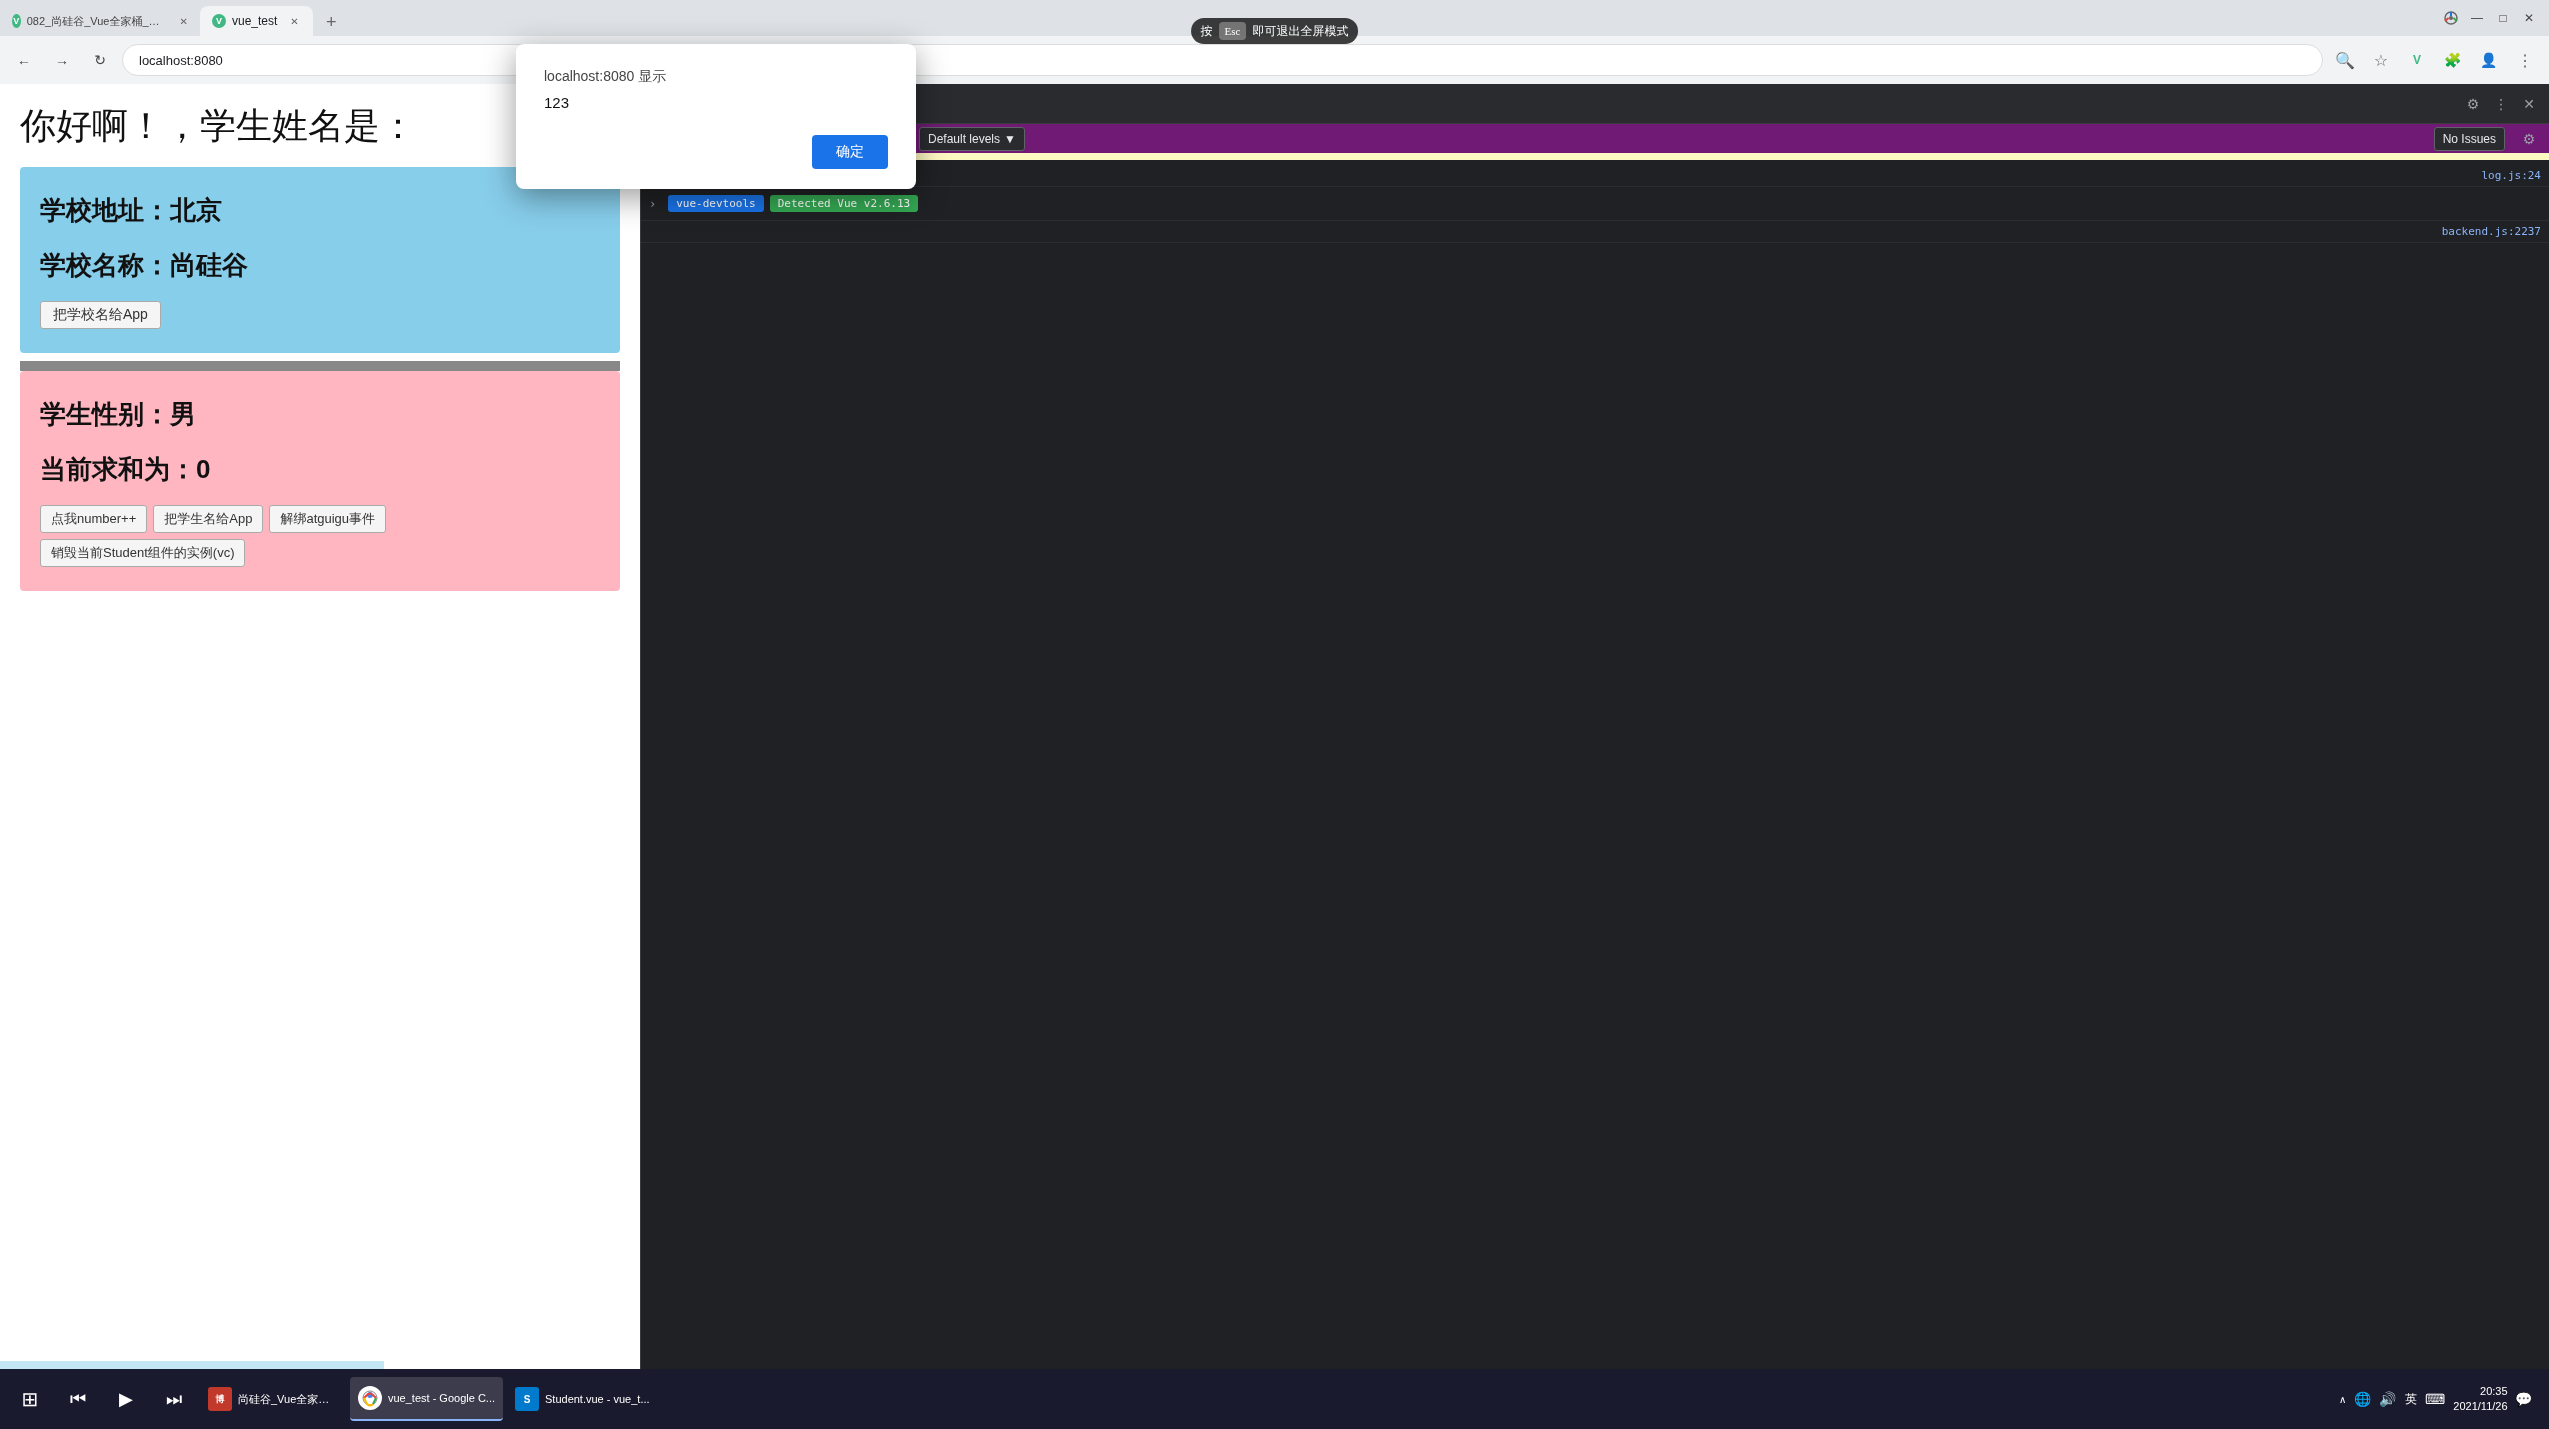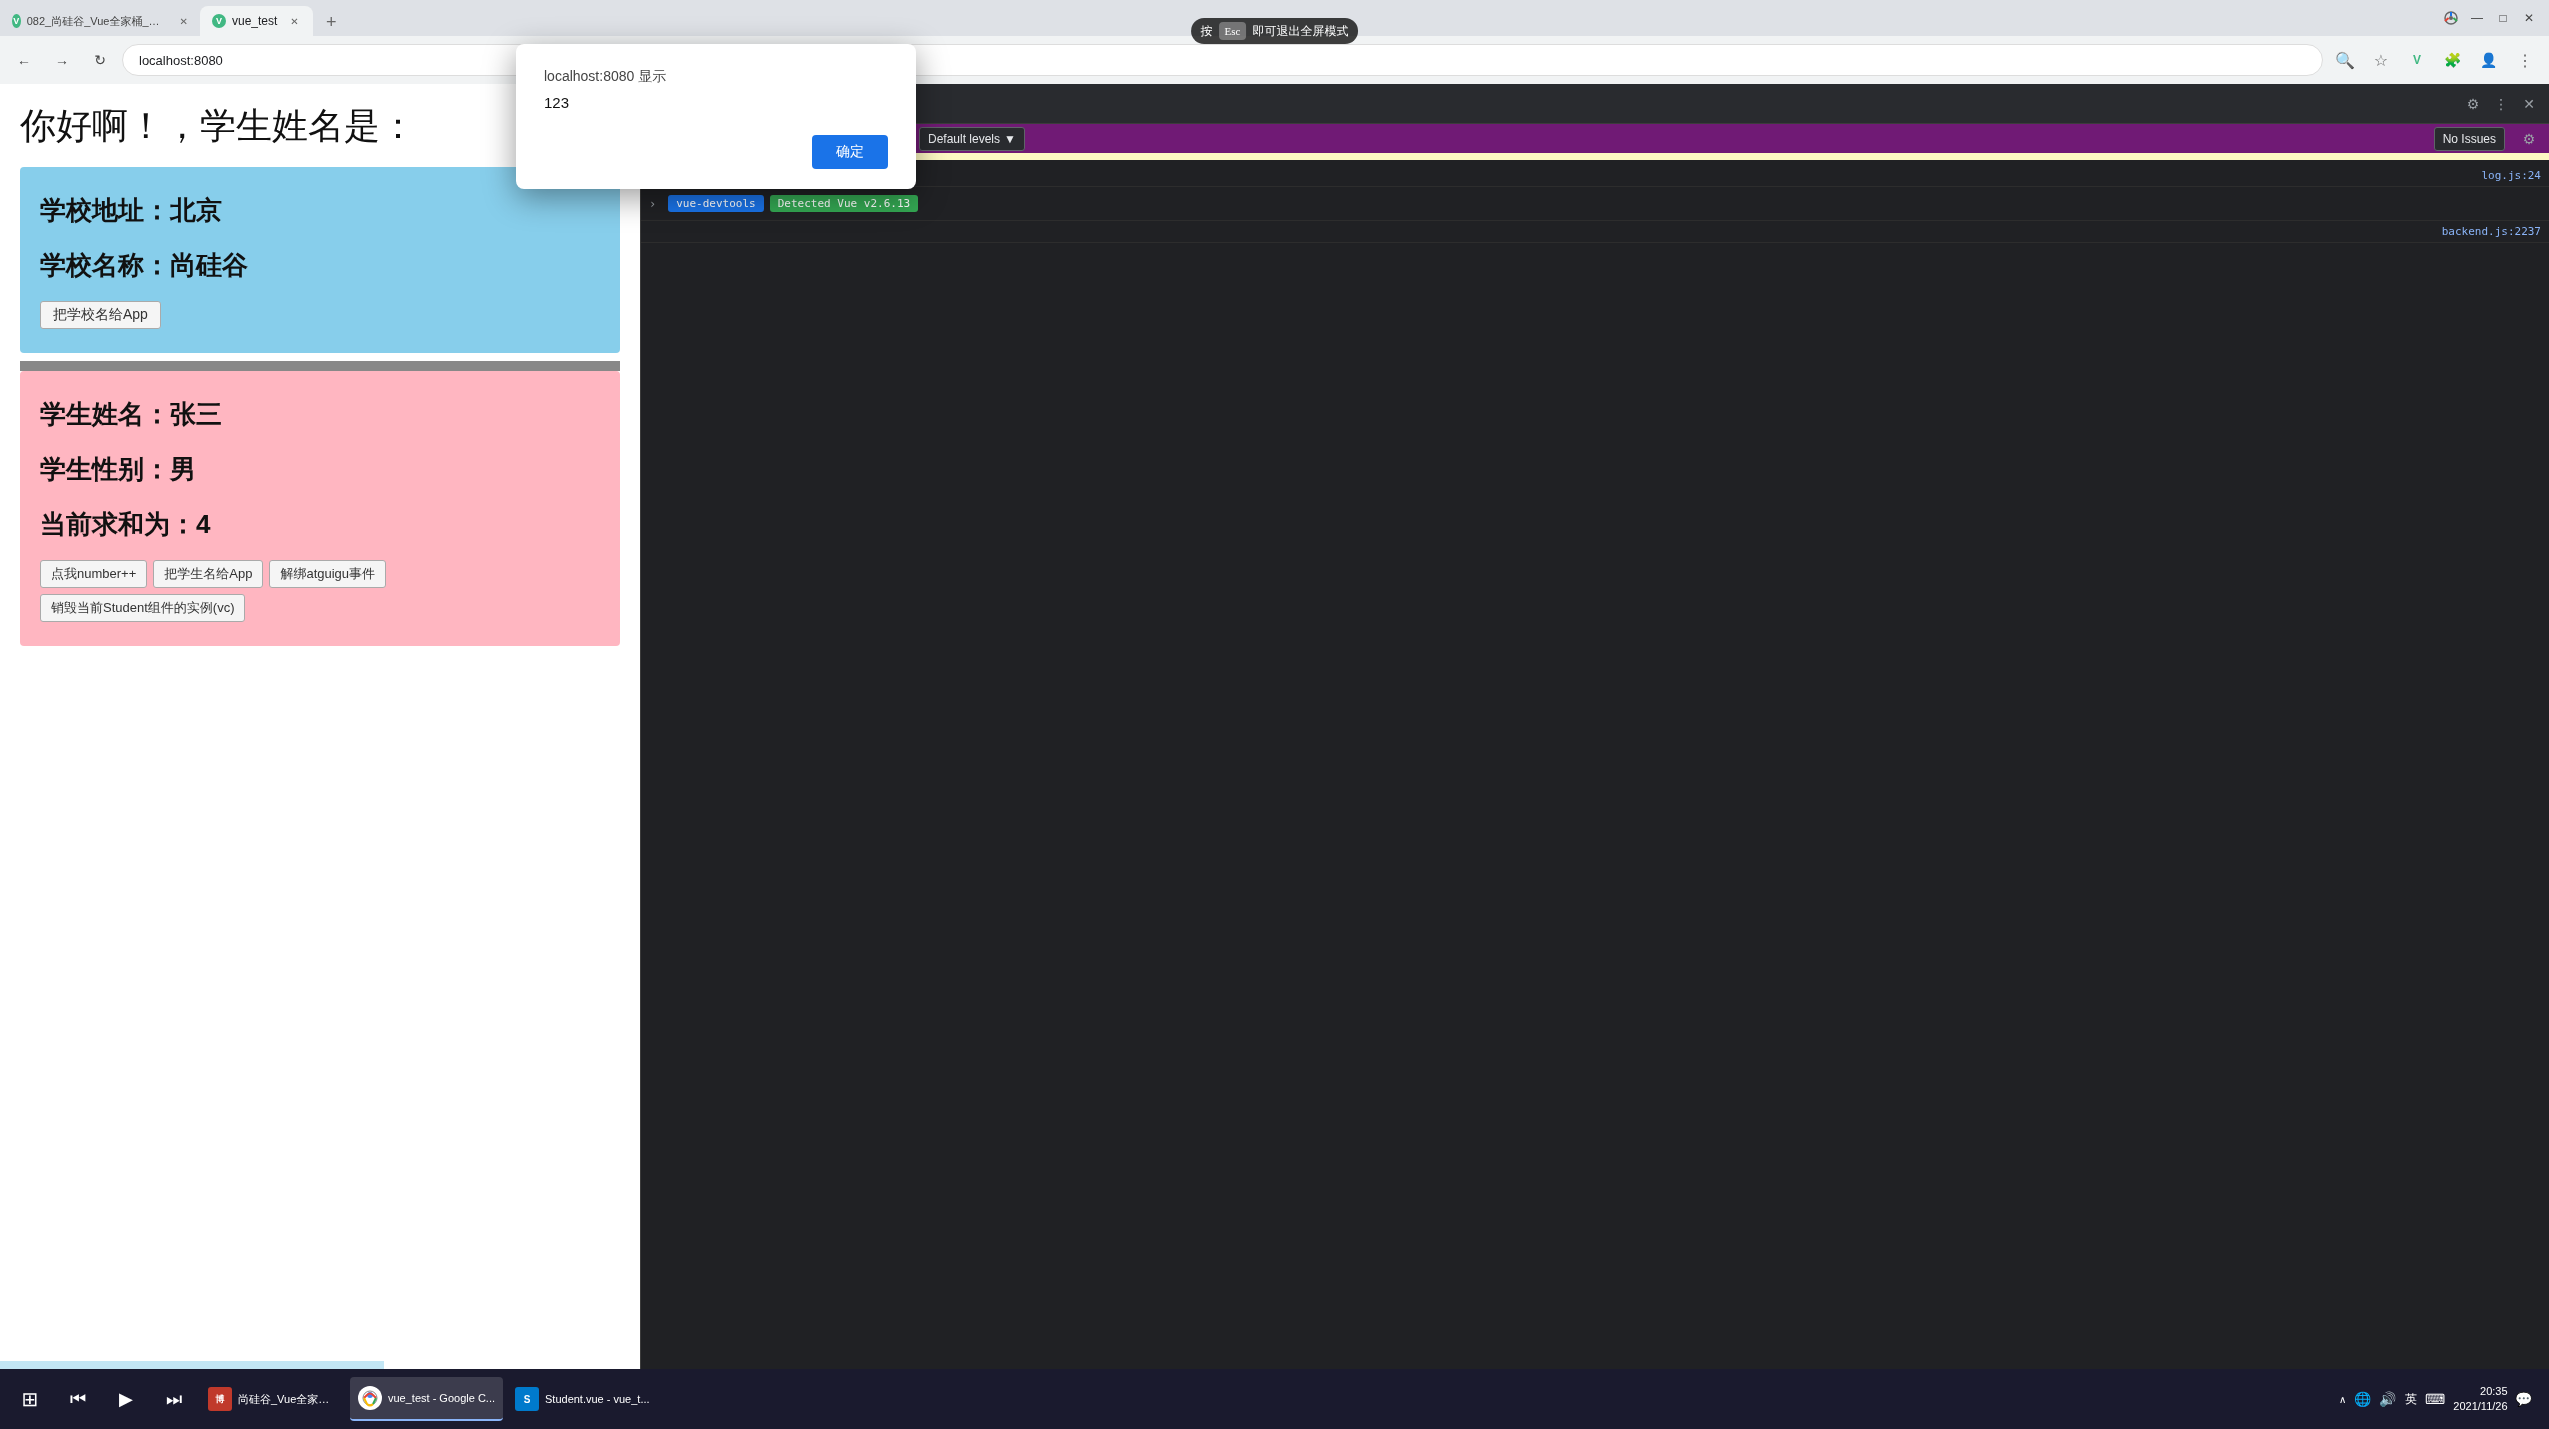--- a/index.html
+++ b/index.html
@@ -523,23 +523,22 @@
 
       <div class="school-section">
         <div class="section-text">学校地址：北京</div>
         <div class="section-text">学校名称：尚硅谷</div>
         <button class="section-btn">把学校名给App</button>
       </div>
 
       <div class="gray-separator"></div>
 
       <div class="student-section">
-        <div class="section-text">学生姓名：张三</div>
         <div class="section-text">学生性别：男</div>
-        <div class="section-text">当前求和为：4</div>
+        <div class="section-text">当前求和为：0</div>
         <div class="student-buttons">
           <button class="student-btn">点我number++</button>
           <button class="student-btn">把学生名给App</button>
           <button class="student-btn">解绑atguigu事件</button>
           <br>
           <button class="student-btn" style="margin-top:0;">销毁当前Student组件的实例(vc)</button>
         </div>
       </div>
     </div>
   </div>

